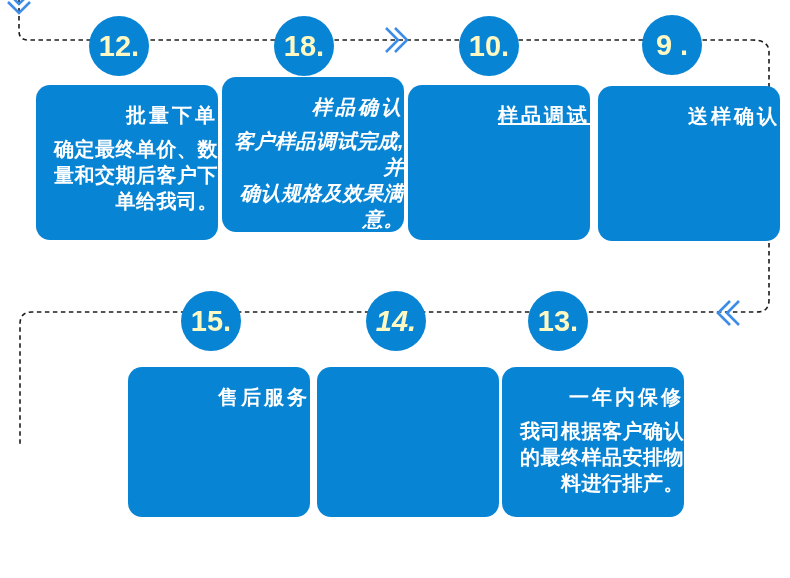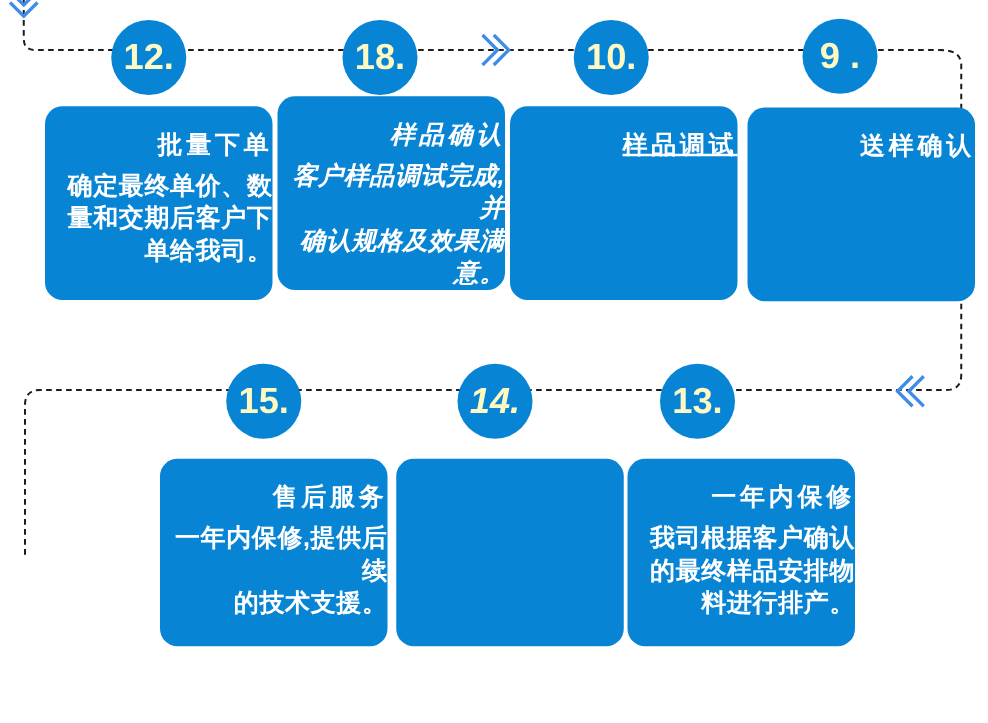--- a/index.html
+++ b/index.html
@@ -139,22 +139,20 @@
 </div>
 <div class="card k9">
   <div class="title">送样确认</div>
 </div>
 
 <div class="circle c15">
   <span>15.</span>
 </div>
 <div class="card k15">
   <div class="title">售后服务</div>
-  <div class="desc">一年内保修,提供后续
-的技术支援。</div>
 </div>
 
 <div class="circle c14">
   <span>14.</span>
 </div>
 <div class="card k14">
 </div>
 
 <div class="circle c13">
   <span>13.</span>

